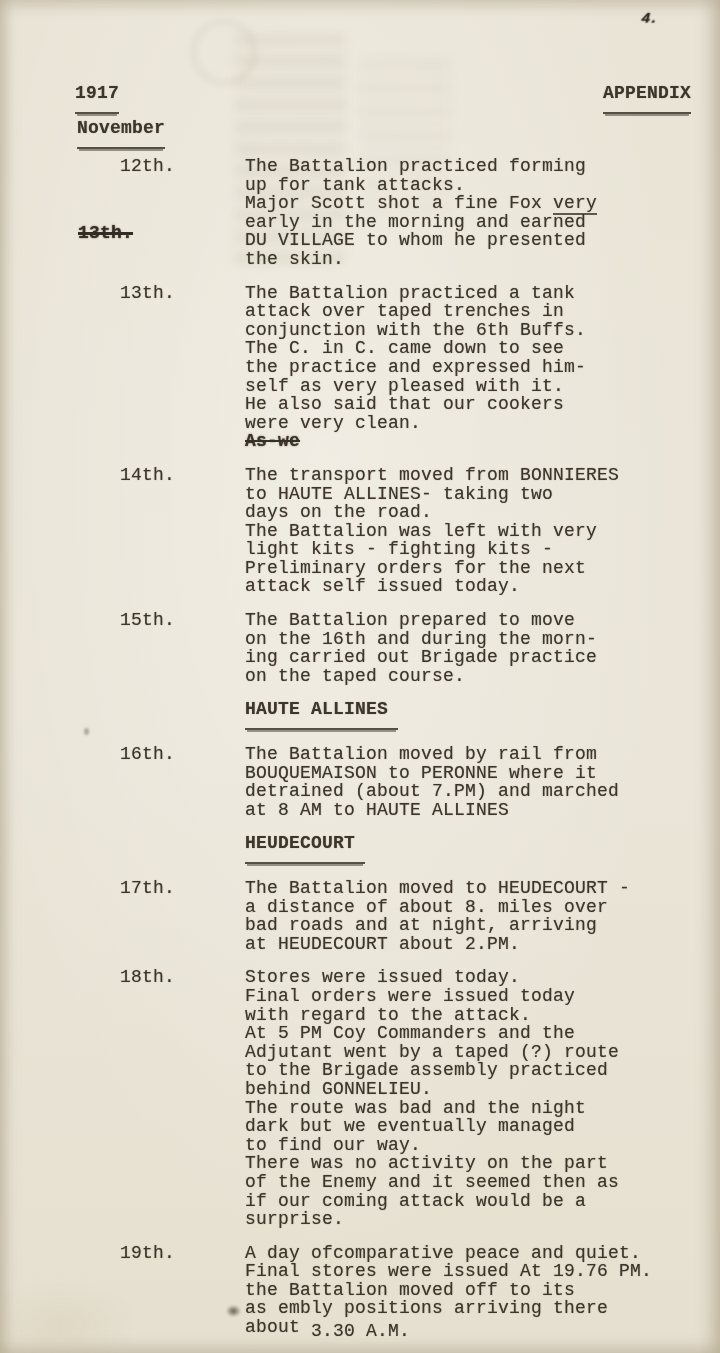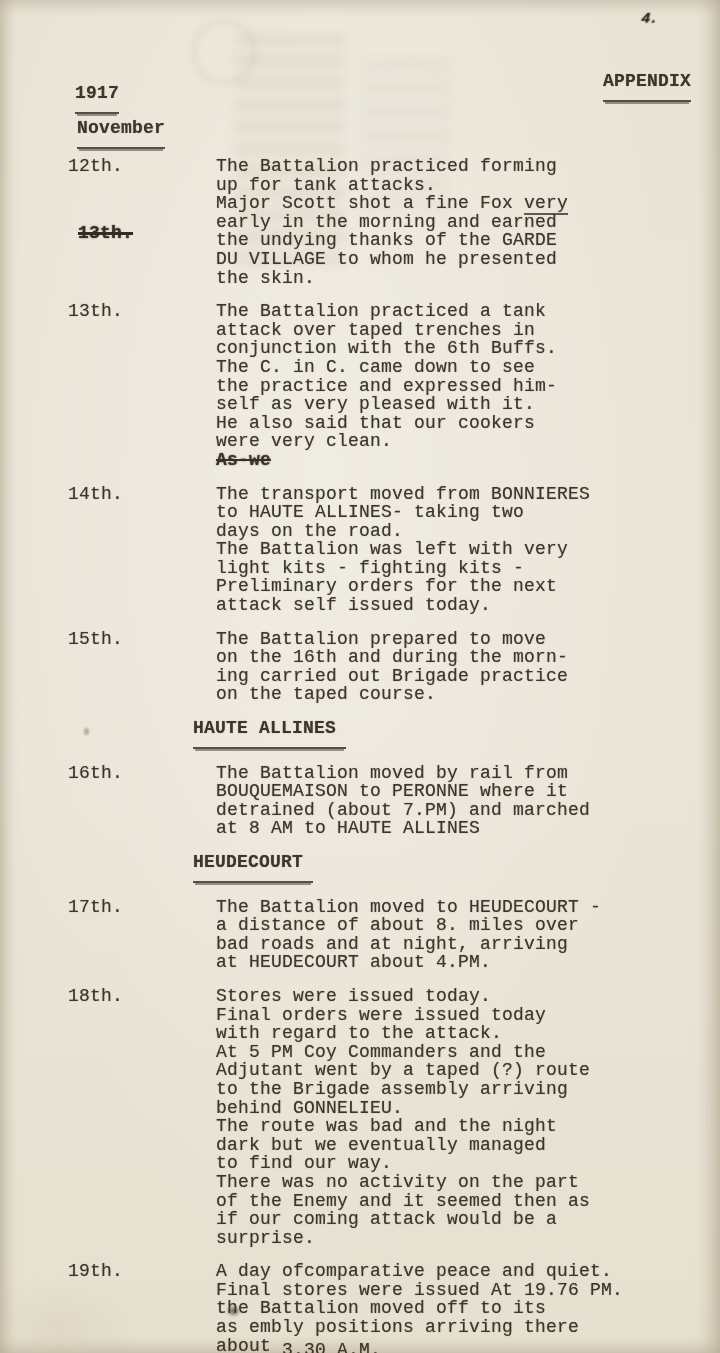--- a/index.html
+++ b/index.html
@@ -23,34 +23,34 @@
   }
   .corner-mark{
     position:absolute;left:641px;top:11px;
     font-weight:bold;font-size:15px;letter-spacing:-1px;
     color:rgba(45,38,30,0.88);
     transform:skewX(-14deg);
     filter:blur(0.4px);
     text-shadow:0 0 1.5px rgba(45,38,30,0.9);
   }
   .year{position:absolute;left:75px;top:84px;font-weight:bold;}
-  .appendix{position:absolute;left:603px;top:72px;font-weight:bold;}
+  .appendix{position:absolute;left:603px;top:84px;font-weight:bold;}
   .month{position:absolute;left:77px;top:119px;font-weight:bold;text-align:right;}
   .u-heavy{
     display:inline-block;
     border-bottom:2px solid rgba(60,52,42,0.85);
     box-shadow:0 4px 0 -2px rgba(60,52,42,0.5);
     padding-bottom:9px;
   }
   .heading{font-weight:bold;padding-right:10px;text-align:right;}
   #blocks{position:absolute;left:0;top:157px;right:0;}
   .block{display:flex;margin-bottom:15px;position:relative;}
-  .date-cell{margin-left:68px;width:125px;flex:none;}
+  .date-cell{margin-left:120px;width:125px;flex:none;}
   .body-cell{flex:1;max-width:440px;}
-  .line{white-space:pre-wrap;margin-left:23px;}
+  .line{white-space:pre-wrap;}
   .u-word{border-bottom:2px solid rgba(60,52,42,0.8);}
   .struck{
     font-weight:bold;
     text-decoration:line-through;
     text-decoration-thickness:2px;
     text-shadow:0 0 1.5px rgba(50,42,34,0.85);
   }
   .margin-note{
     position:absolute;left:78px;top:67px;
     font-weight:bold;
@@ -104,21 +104,20 @@
 
   <div id="blocks">
       <div class="block">
         <div class="margin-note">13th.</div>
         <div class="date-cell">12th.</div>
         <div class="body-cell">
           <div class="line">The Battalion practiced forming</div>
           <div class="line">up for tank attacks.</div>
           <div class="line"><span>Major Scott shot a fine Fox </span><span class="u-word ">very</span></div>
           <div class="line">early in the morning and earned</div>
-          <div class="line">the undying thanks of the GARDE</div>
           <div class="line">DU VILLAGE to whom he presented</div>
           <div class="line">the skin.</div>
         </div>
       </div>
       <div class="block">
         <div class="date-cell">13th.</div>
         <div class="body-cell">
           <div class="line">The Battalion practiced a tank</div>
           <div class="line">attack over taped trenches in</div>
           <div class="line">conjunction with the 6th Buffs.</div>
@@ -167,32 +166,32 @@
       <div class="block">
         <div class="date-cell"></div>
         <div class="body-cell"><span class="heading u-heavy">HEUDECOURT</span></div>
       </div>
       <div class="block">
         <div class="date-cell">17th.</div>
         <div class="body-cell">
           <div class="line">The Battalion moved to HEUDECOURT -</div>
           <div class="line">a distance of about 8. miles over</div>
           <div class="line">bad roads and at night, arriving</div>
-          <div class="line">at HEUDECOURT about 4.PM.</div>
+          <div class="line">at HEUDECOURT about 2.PM.</div>
         </div>
       </div>
       <div class="block">
         <div class="date-cell">18th.</div>
         <div class="body-cell">
           <div class="line">Stores were issued today.</div>
           <div class="line">Final orders were issued today</div>
           <div class="line">with regard to the attack.</div>
           <div class="line">At 5 PM Coy Commanders and the</div>
           <div class="line">Adjutant went by a taped (?) route</div>
-          <div class="line">to the Brigade assembly arriving</div>
+          <div class="line">to the Brigade assembly practiced</div>
           <div class="line">behind GONNELIEU.</div>
           <div class="line">The route was bad and the night</div>
           <div class="line">dark but we eventually managed</div>
           <div class="line">to find our way.</div>
           <div class="line">There was no activity on the part</div>
           <div class="line">of the Enemy and it seemed then as</div>
           <div class="line">if our coming attack would be a</div>
           <div class="line">surprise.</div>
         </div>
       </div>

